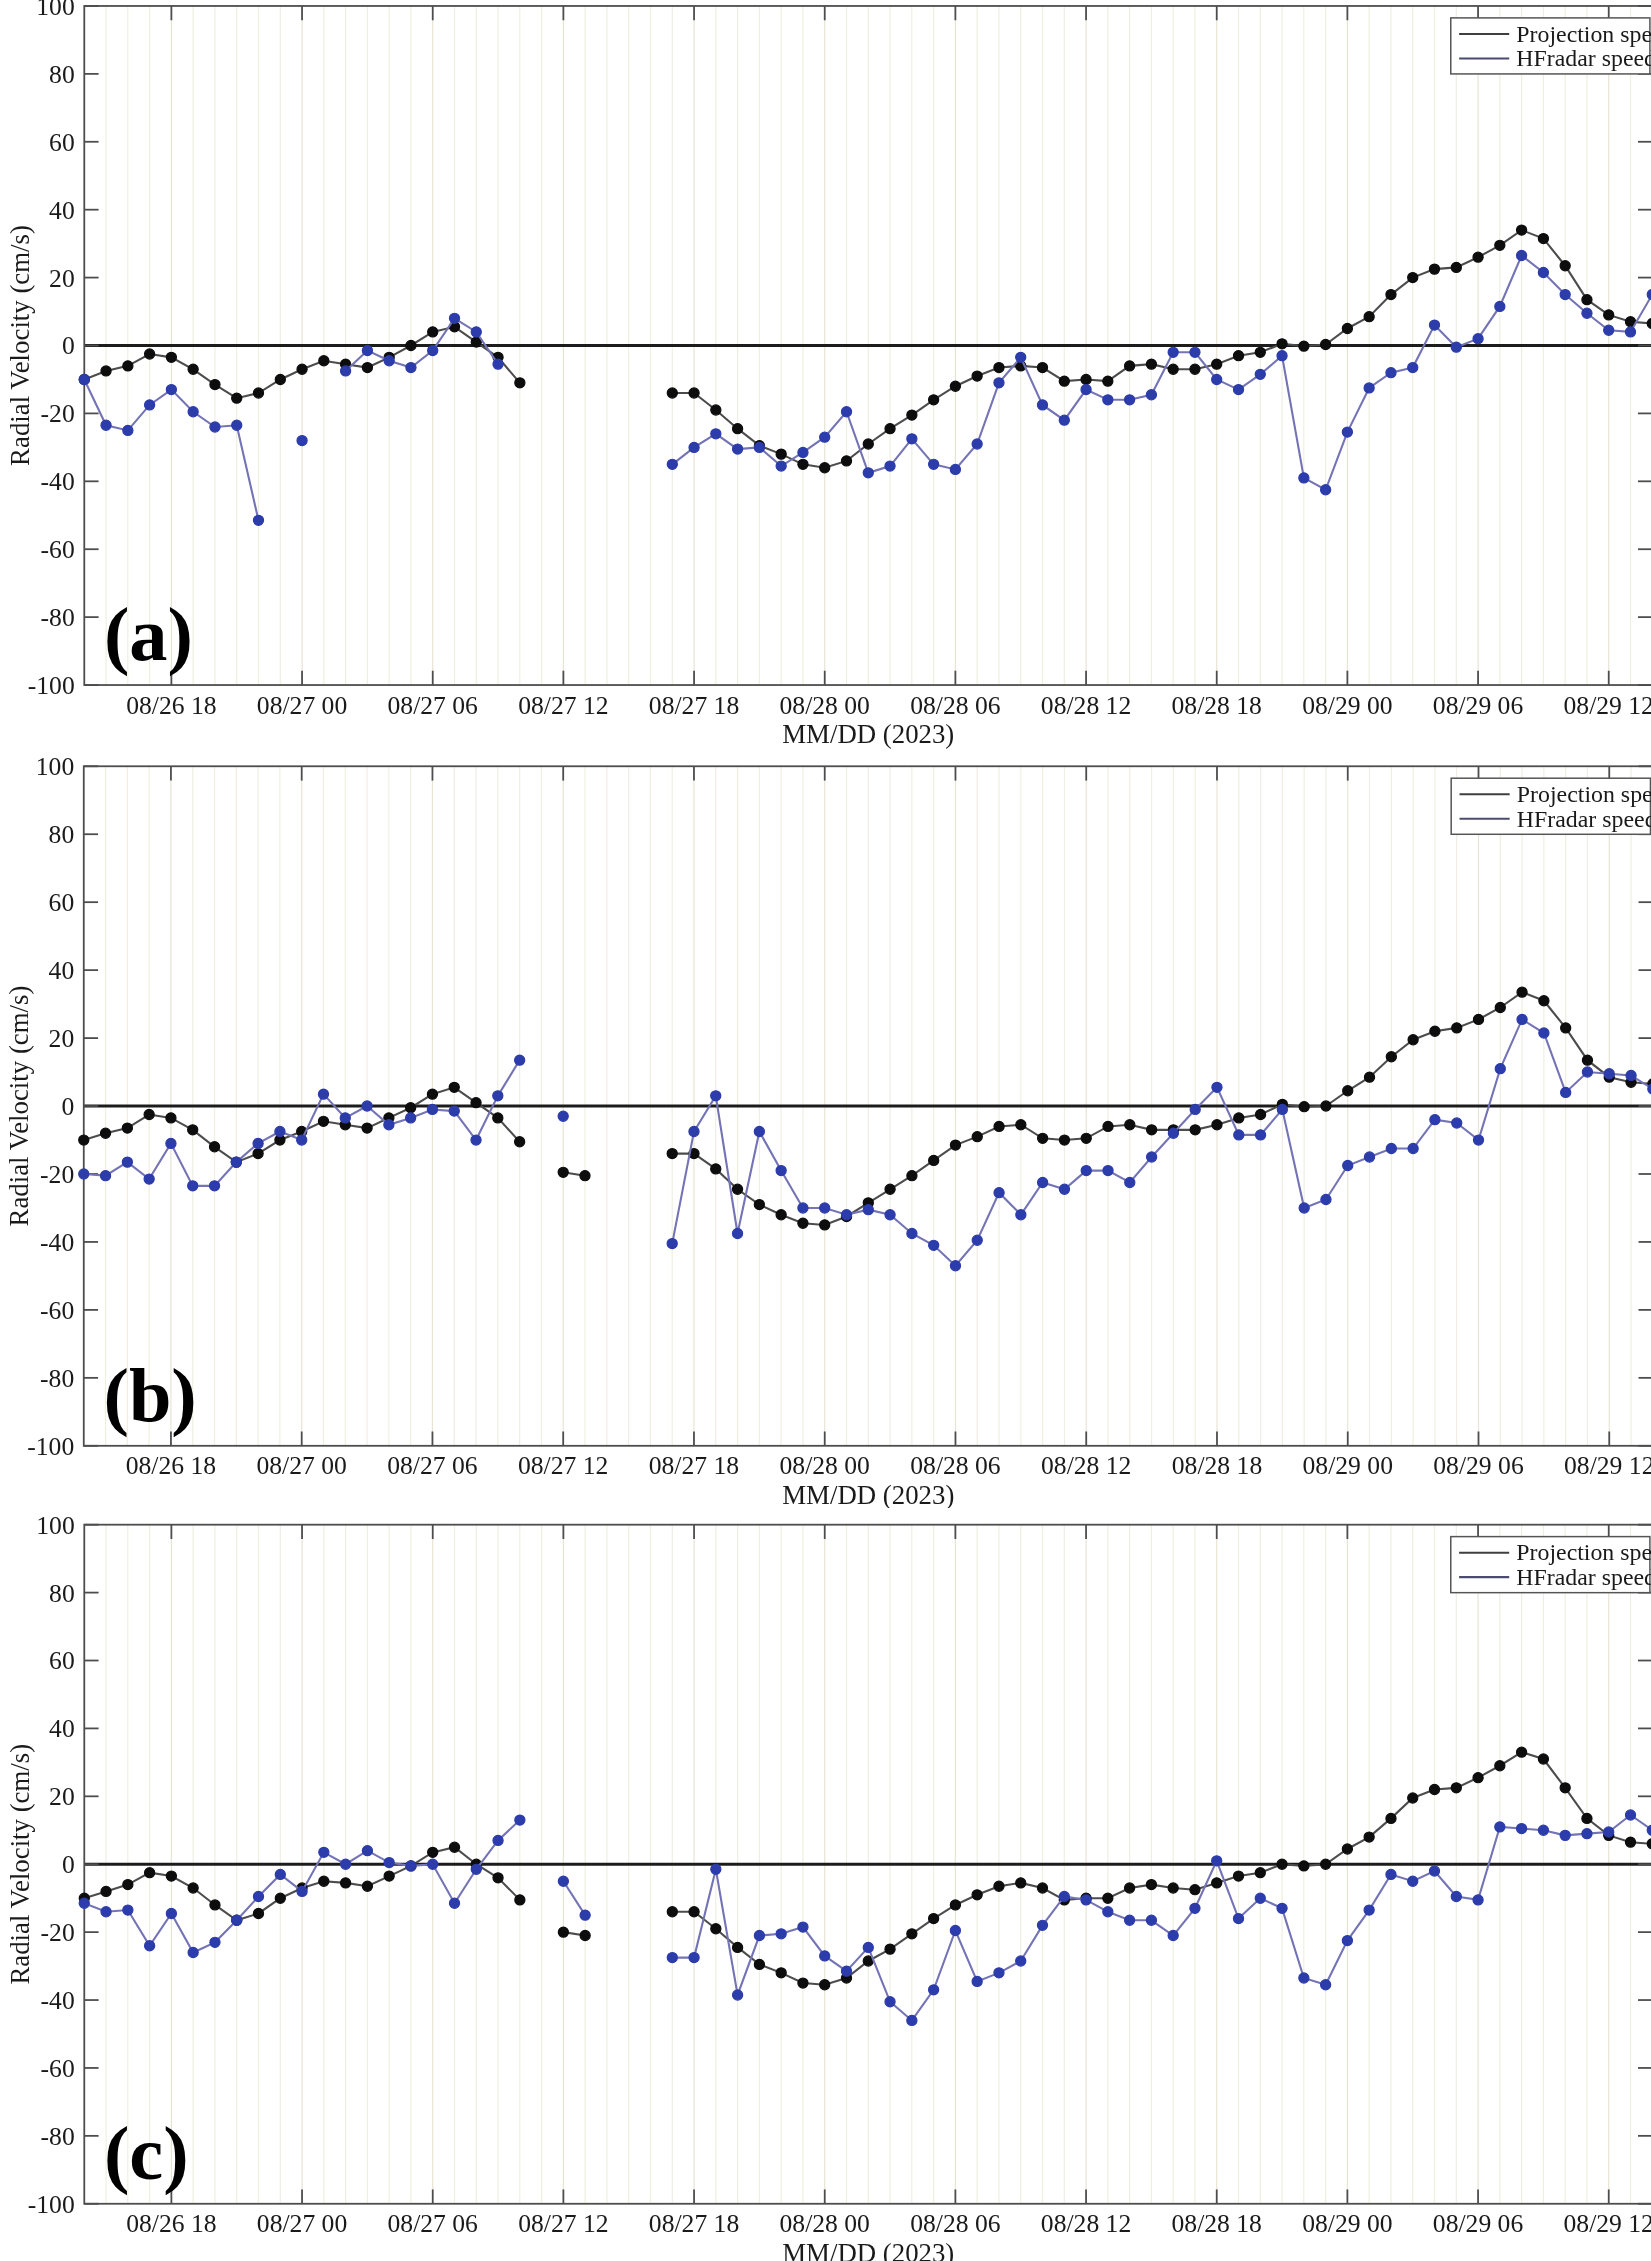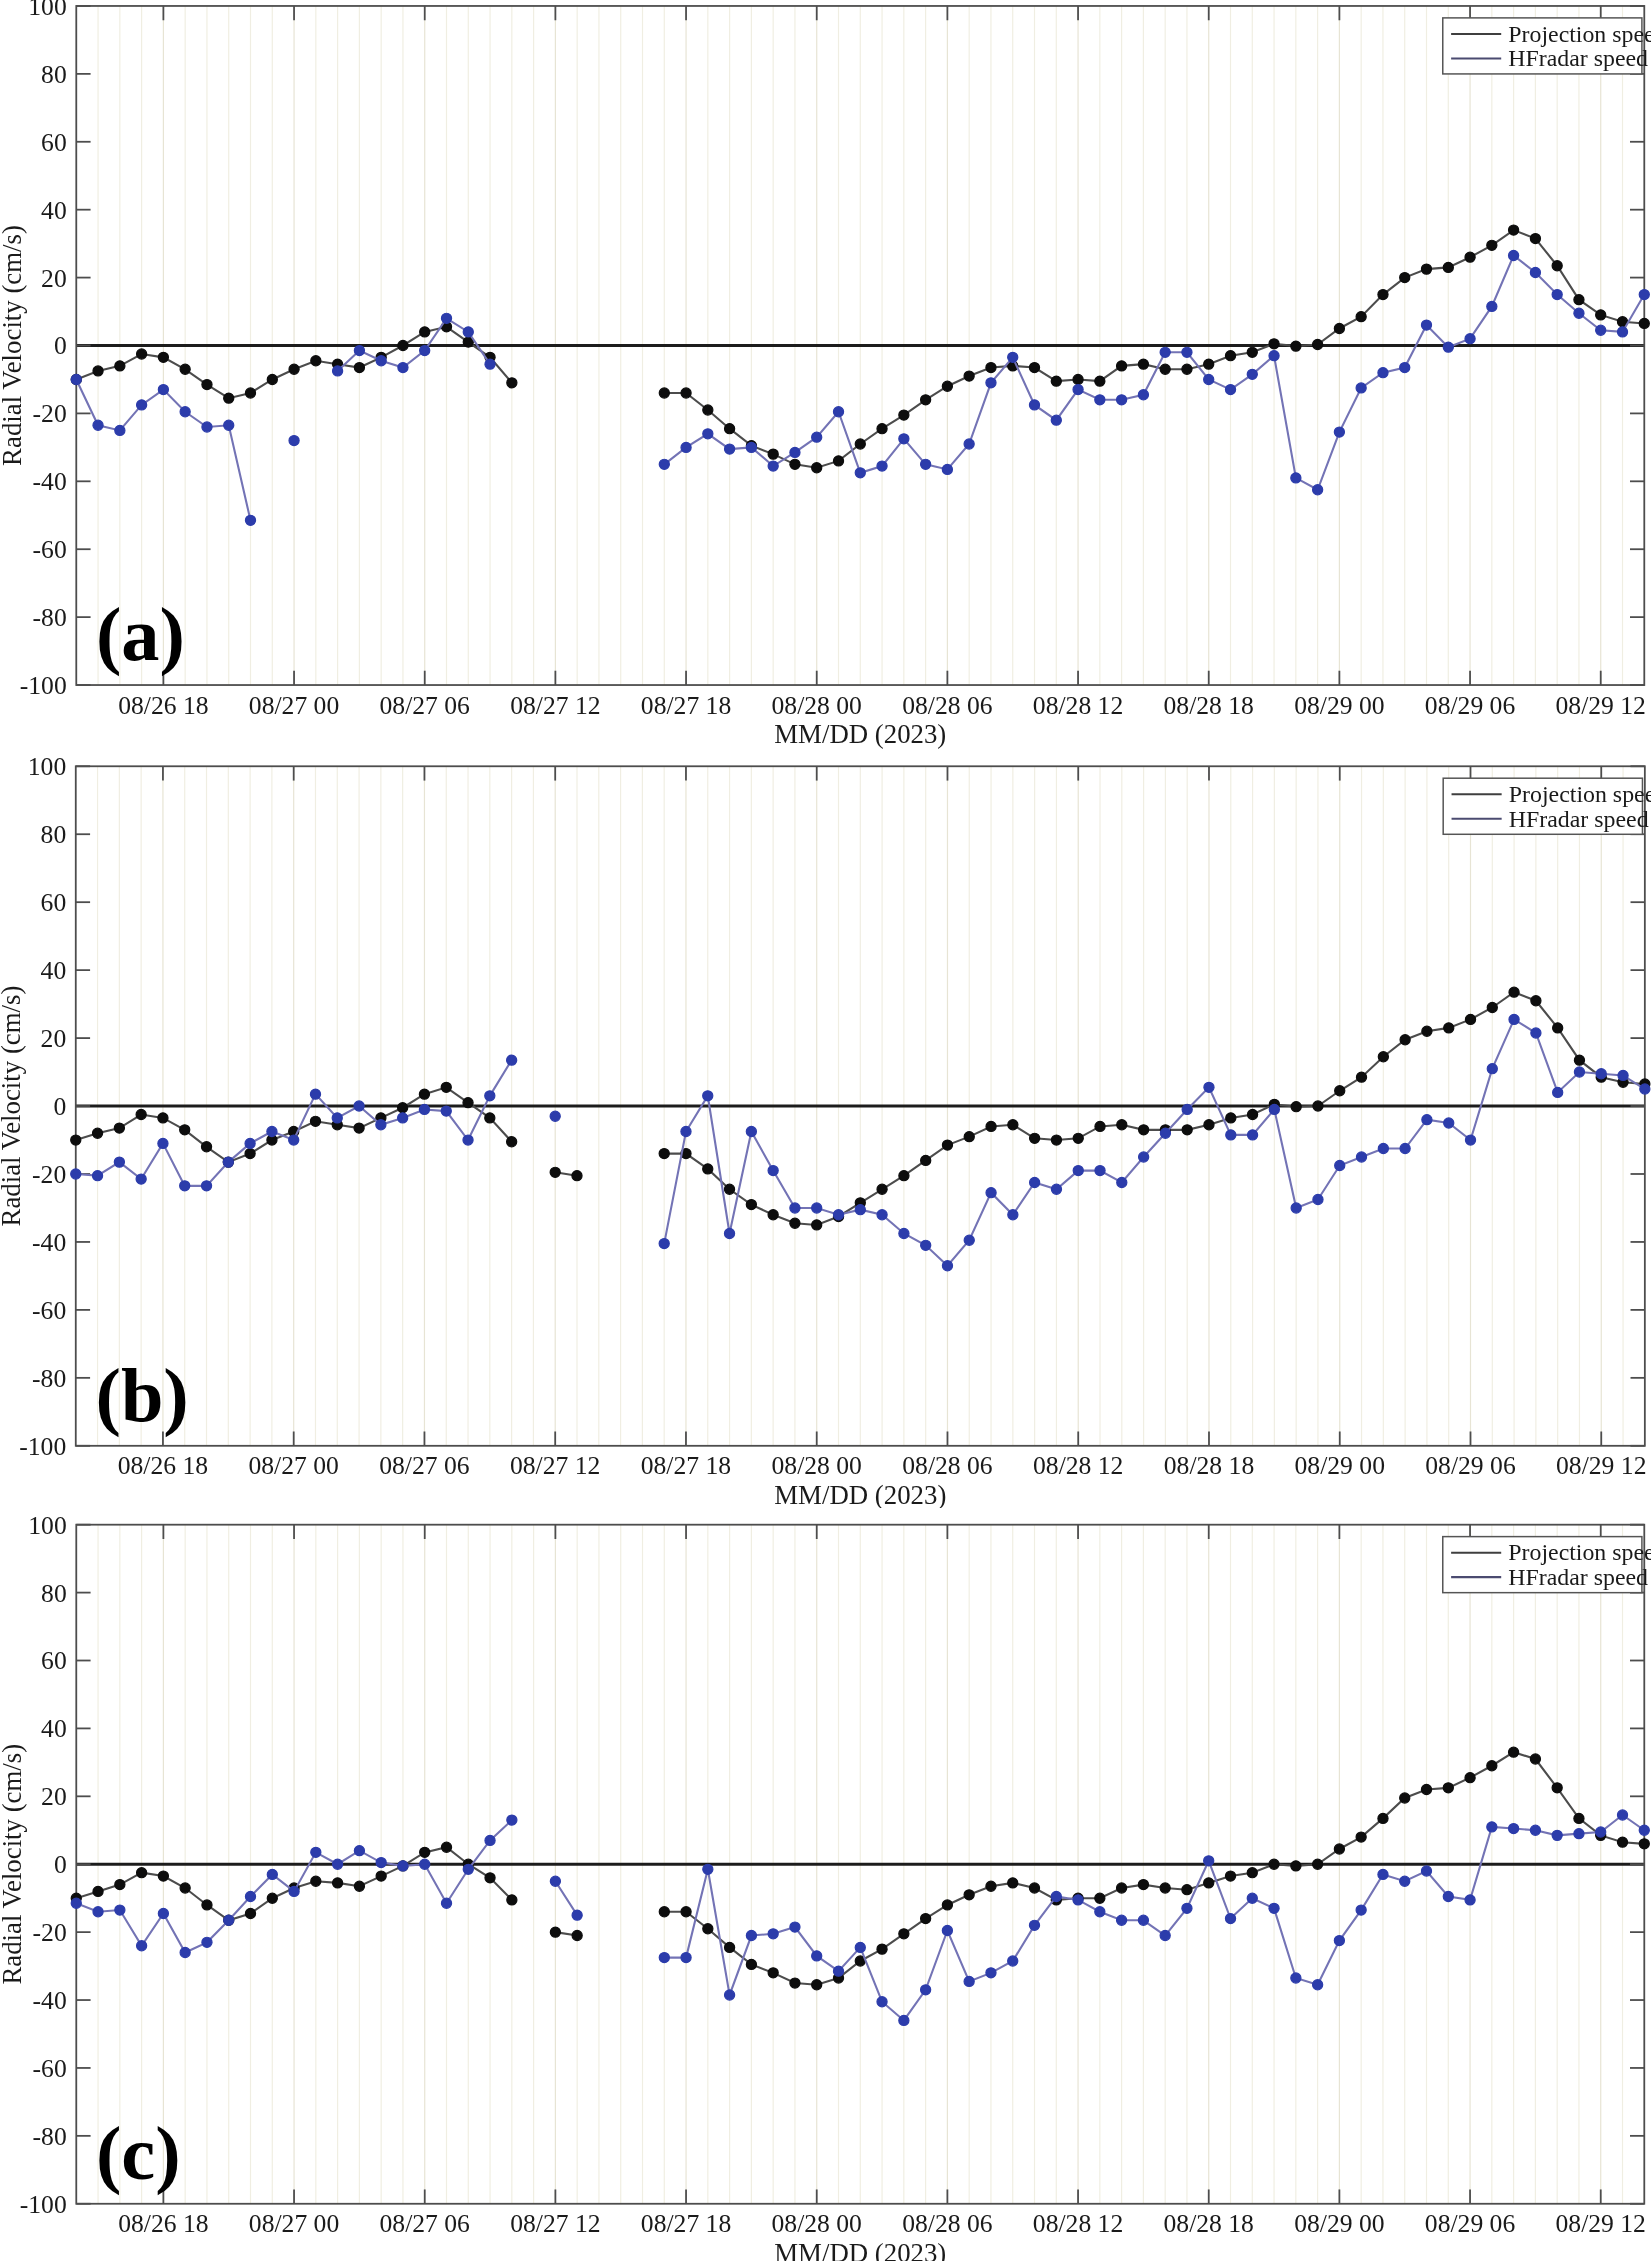--- a/index.html
+++ b/index.html
@@ -1,18 +1,18 @@
 <!DOCTYPE html>
 <html style="font-size:9.5px"><head>
 <meta charset="utf-8">
 <style>
   html,body{margin:0;padding:0;background:#ffffff;}
   #page{position:relative;width:1652px;height:2261px;background:#ffffff;overflow:hidden;
         font-family:"Liberation Serif","DejaVu Serif",serif;}
-  .panel{position:absolute;left:0;width:1617px;}
+  .panel{position:absolute;left:8px;width:1617px;}
   .panel svg{display:block;}
 </style>
 </head>
 <body>
 
 <div id="page">
   <div class="panel" style="top:0;height:753px;">
     <svg width="1652" height="753" viewBox="0 0 2769 1263">
         <g>
           <line x1="163.52777777777777" y1="10" x2="163.52777777777777" y2="1149" stroke="#f0eee2" stroke-width="2"></line>

